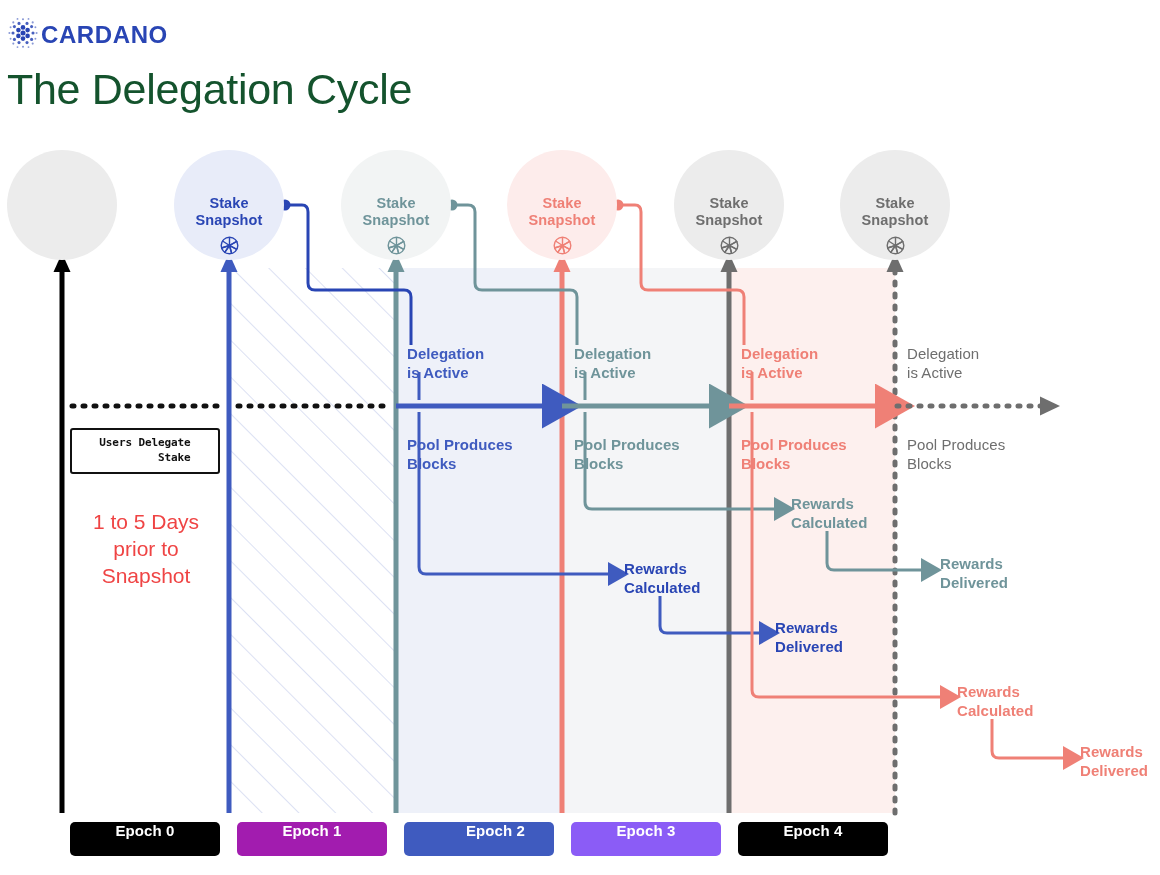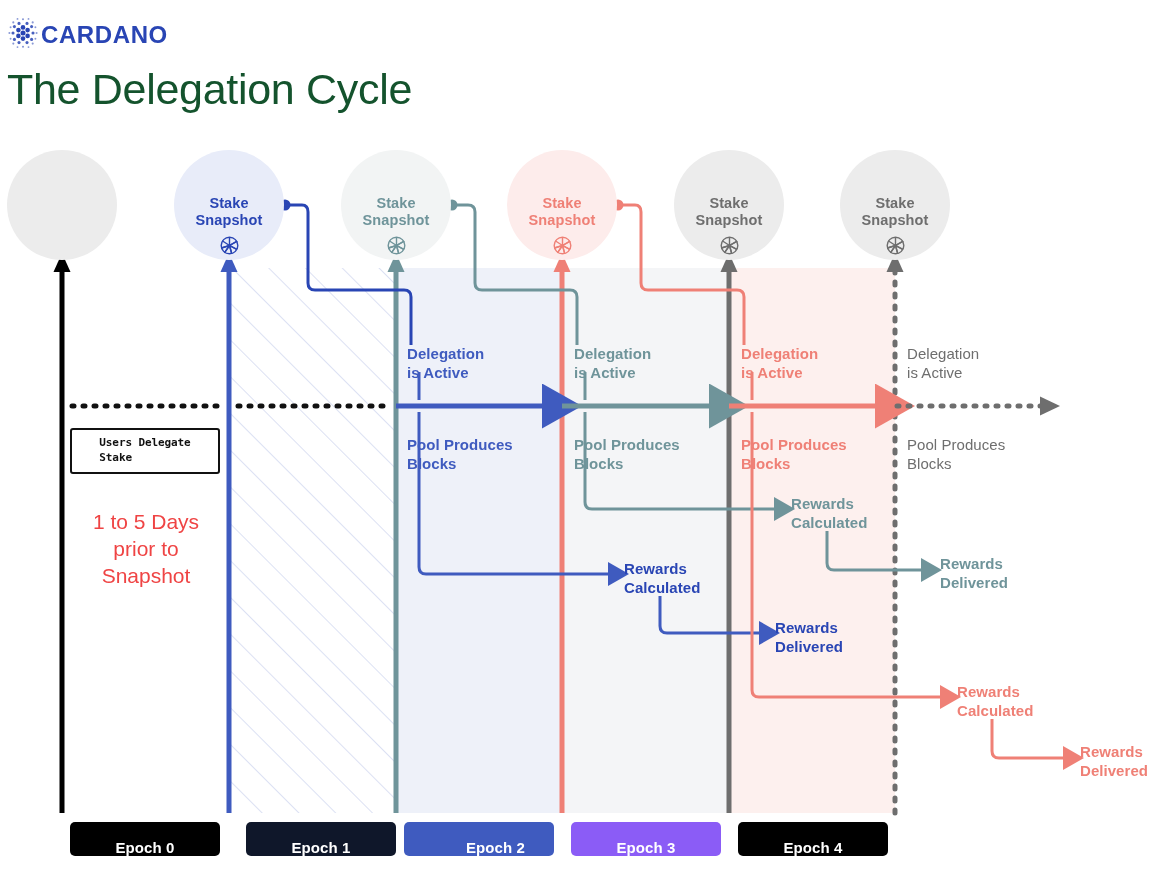--- a/index.html
+++ b/index.html
@@ -81,21 +81,21 @@
 
   
   #delegate-box {
     position: absolute;
     left: 70px; top: 428px;
     width: 150px; height: 46px;
     border: 2.5px solid #111111;
     border-radius: 3px;
     background: #ffffff;
     display: flex; align-items: center; justify-content: center;
-    text-align: left;
+    text-align: right;
     font-family: "DejaVu Sans Mono", "Liberation Mono", monospace;
     font-size: 11px;
     font-weight: bold;
     color: #111111;
     line-height: 1.35;
     letter-spacing: -0.1px;
     white-space: pre-line;
   }
   #days-note {
     position: absolute;
@@ -107,21 +107,21 @@
     line-height: 1.28;
     white-space: pre-line;
   }
 
   
   .epoch-chip {
     position: absolute;
     top: 822px;
     width: 150px; height: 34px;
     border-radius: 5px;
-    display: flex; align-items: flex-end; justify-content: center;
+    display: flex; align-items: flex-start; justify-content: center;
     color: #ffffff;
     font-size: 15px;
     font-weight: bold;
     letter-spacing: 0.1px;
   }
 </style>
 </head>
 <body>
 
 <div id="page">
@@ -404,21 +404,21 @@
 Delivered</div>
 
   <div class="tl-text" style="left:907px; top:344px; color:#6e6e6e; font-weight:normal;">Delegation
 is Active</div>
   <div class="tl-text" style="left:907px; top:435px; color:#6e6e6e; font-weight:normal;">Pool Produces
 Blocks</div>
 
   <div class="epoch-chip" style="left:70px;  background:#000000;">
     <span>Epoch 0</span>
   </div>
-  <div class="epoch-chip" style="left:246px; background:#0f172a;">
+  <div class="epoch-chip" style="left:237px; background:#a21caf;">
     <span>Epoch 1</span>
   </div>
   <div class="epoch-chip" style="left:404px; background:#3f5bbf;padding-left:33px;">
     <span>Epoch 2</span>
   </div>
   <div class="epoch-chip" style="left:571px; background:#8b5cf6;">
     <span>Epoch 3</span>
   </div>
   <div class="epoch-chip" style="left:738px; background:#000000;">
     <span>Epoch 4</span>

